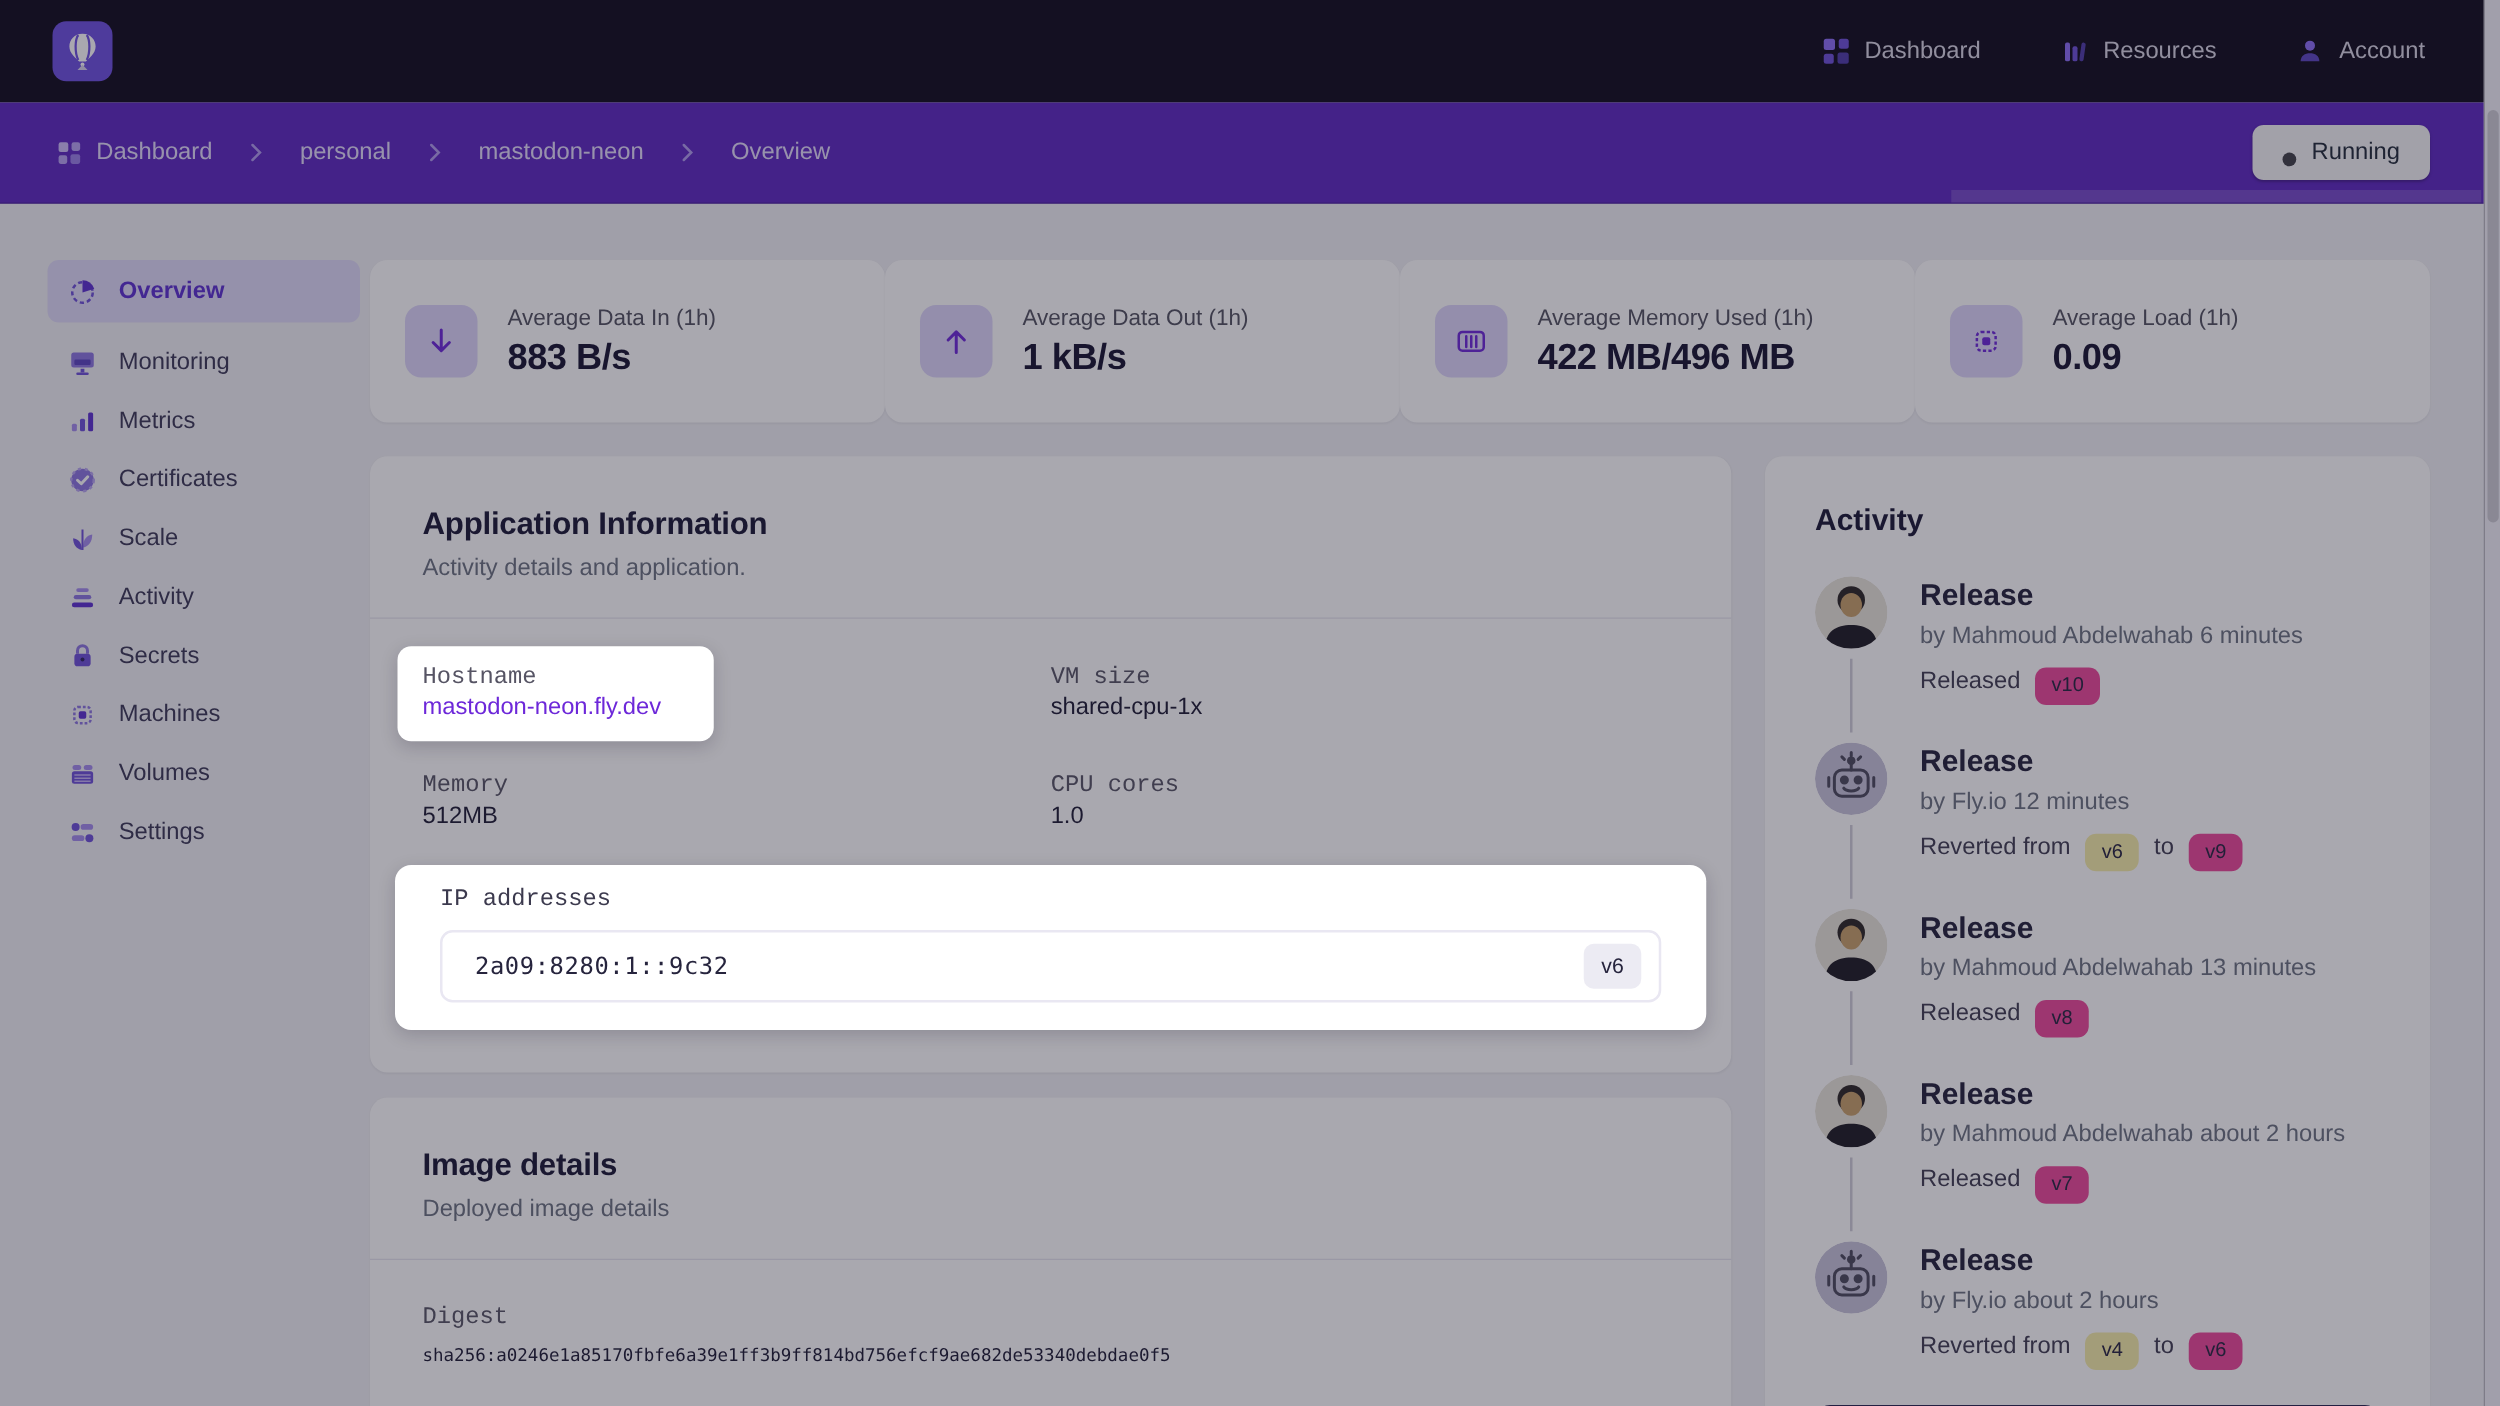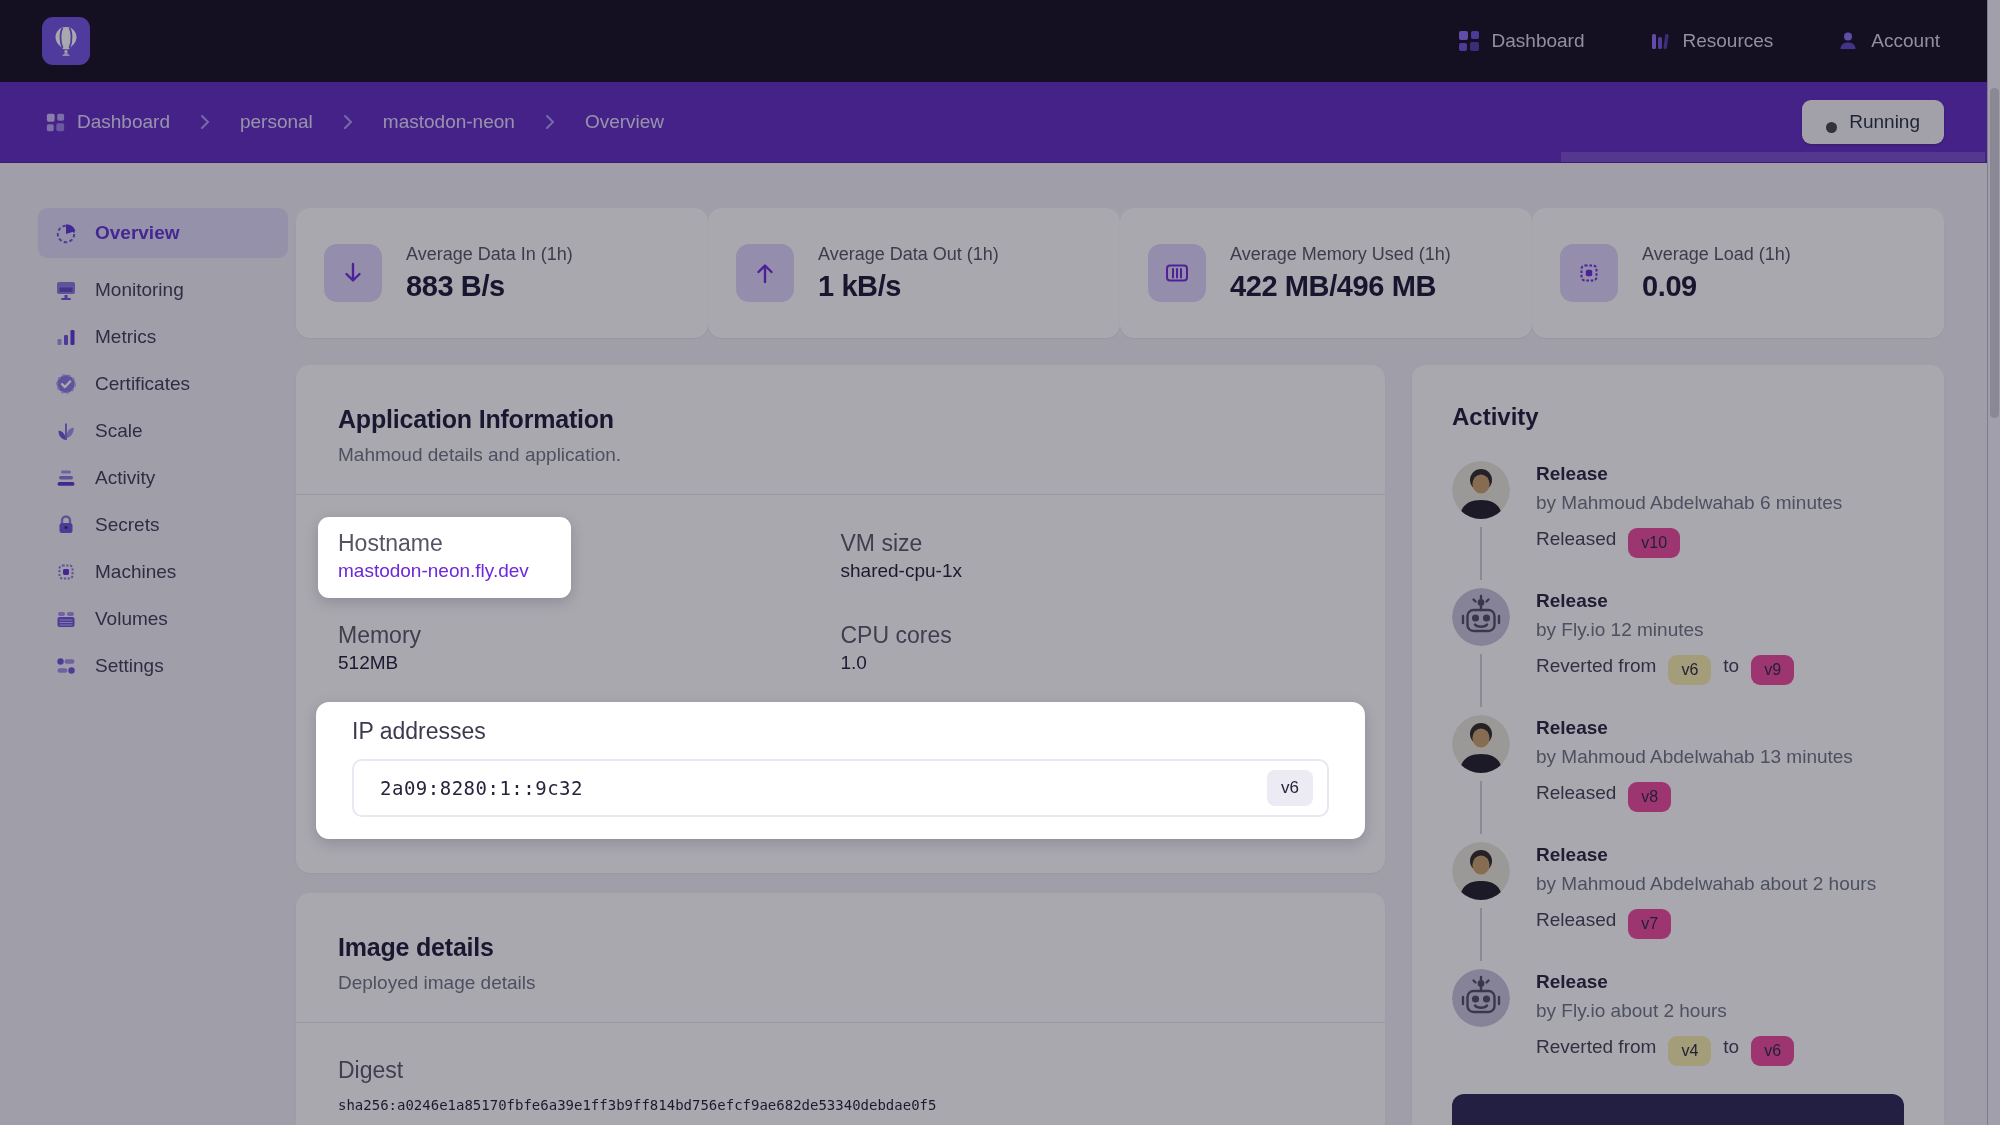--- a/index.html
+++ b/index.html
@@ -40,21 +40,21 @@
   
   .columns { display:flex; gap:27px; align-items:flex-start; }
   .left-col { flex:1; display:flex; flex-direction:column; gap:20px; }
   .card { background:#ffffff; border-radius:14px; box-shadow:0 1px 2px rgba(20,18,40,0.06); }
   .card-head { padding:40px 42px 28px; }
   .card-title { font-size:25px; font-weight:bold; color:#191734; letter-spacing:-0.2px; }
   .card-sub { font-size:19px; color:#6b7280; margin-top:10px; }
   .divider { border-top:1px solid #e7e6ef; }
   .card-body { padding:22px 42px 34px; }
   .field-grid { display:grid; grid-template-columns:1fr 1fr; }
-  .field-label { font-size:23px; color:#565464; }
+  .field-label { font-size:19px; color:#565464;font-family:Liberation Mono, monospace; }
   .field-value { font-size:19px; color:#1c1a33; margin-top:3px; }
   .mono { font-family:"DejaVu Sans Mono", monospace; }
   .link { color:#6d28d9; }
 
   
   .spotlight { position:relative; z-index:50; background:#ffffff; border-radius:11px; box-shadow:0 4px 14px rgba(20,16,40,0.18); }
   .host-spot { width:253px; padding:13px 20px 16px; margin-left:-20px; }
   .ip-spot { width:calc(100% + 44px); margin-left:-22px; margin-top:28px; padding:16px 36px 22px; border-radius:13px; }
   .ip-inner { margin-top:14px; border:2px solid #e9e7f2; border-radius:10px; height:58px; display:flex; align-items:center; padding:0 14px 0 26px; }
   .ip-text { font-size:19px; color:#26243d; letter-spacing:0.5px; }
@@ -62,21 +62,21 @@
   .row2 { margin-top:24px; }
 
   
   .activity-card { width:532px; flex-shrink:0; padding:38px 40px 28px; min-height:800px; }
   .activity-title { font-size:24px; font-weight:bold; color:#191734; margin-bottom:30px; }
   .entry { display:flex; gap:26px; }
   .rail { display:flex; flex-direction:column; align-items:center; width:58px; flex-shrink:0; }
   .avatar { width:58px; height:58px; border-radius:50%; overflow:hidden; flex-shrink:0; }
   .rail-line { width:2px; flex:1; min-height:40px; background:#cfcdd8; margin:8px 0; }
   .entry-body { padding-top:2px; padding-bottom:30px; }
-  .entry-title { font-size:19px; font-weight:bold; color:#23213a; }
+  .entry-title { font-size:24px; font-weight:bold; color:#23213a; }
   .entry-meta { font-size:19px; color:#6b7280; margin-top:7px; }
   .entry-action { margin-top:14px; display:flex; align-items:flex-start; gap:12px; font-size:19px; color:#3f3d52; }
   .badge { border-radius:9px; padding:6px 13px; font-size:16px; color:#262440; background:#ec4899; }
   .badge.yellow { background:#f6eda8; }
   .view-all-btn { margin-top:18px; width:100%; height:64px; border:none; border-radius:12px; background:#262250; cursor:pointer; }
 
   
   .dim-overlay { position:fixed; inset:0; background:rgba(30,27,45,0.38); z-index:40; pointer-events:none; }
   .scrollbar { position:fixed; top:0; right:0; width:13px; height:100%; background:#a19fab; z-index:60; border-left:1px solid #7e7c88; }
   .scroll-thumb { position:absolute; top:88px; left:2px; width:9px; height:330px; border-radius:5px; background:#8a8894; }
@@ -301,21 +301,21 @@
         </div>
       </div>
     </div>
 
     <div class="columns">
       <div class="left-col">
 
         <div class="card">
           <div class="card-head">
             <div class="card-title">Application Information</div>
-            <div class="card-sub">Mahmoud details and application.</div>
+            <div class="card-sub">Activity details and application.</div>
           </div>
           <div class="divider"></div>
           <div class="card-body">
             <div class="field-grid">
               <div>
                 <div class="spotlight host-spot">
                   <div class="field-label">Hostname</div>
                   <div class="field-value link">mastodon-neon.fly.dev</div>
                 </div>
               </div>

